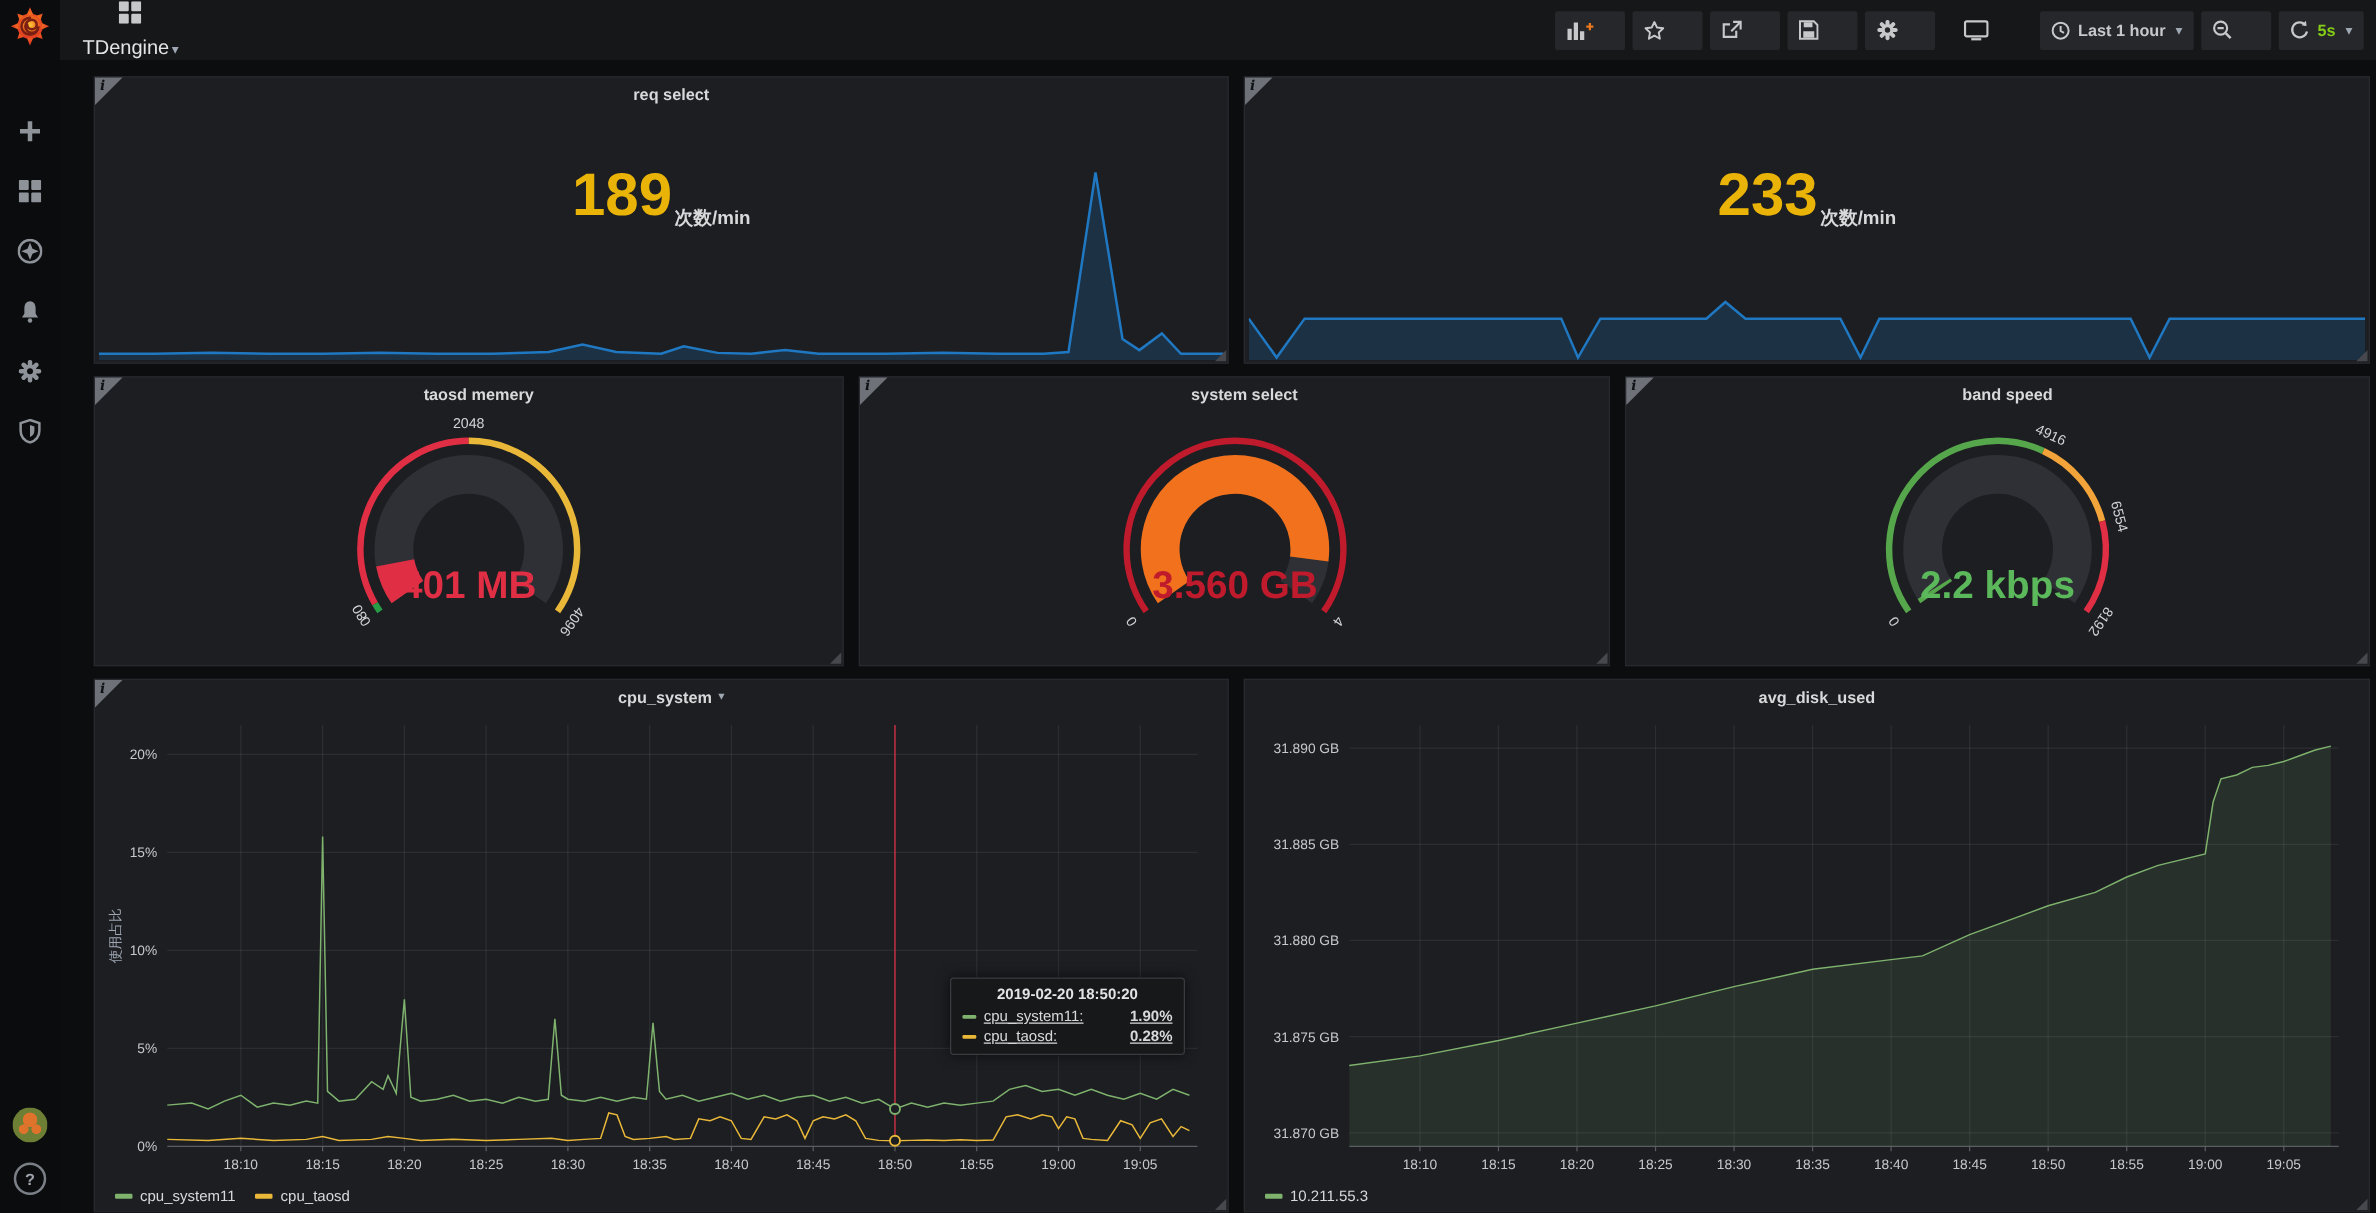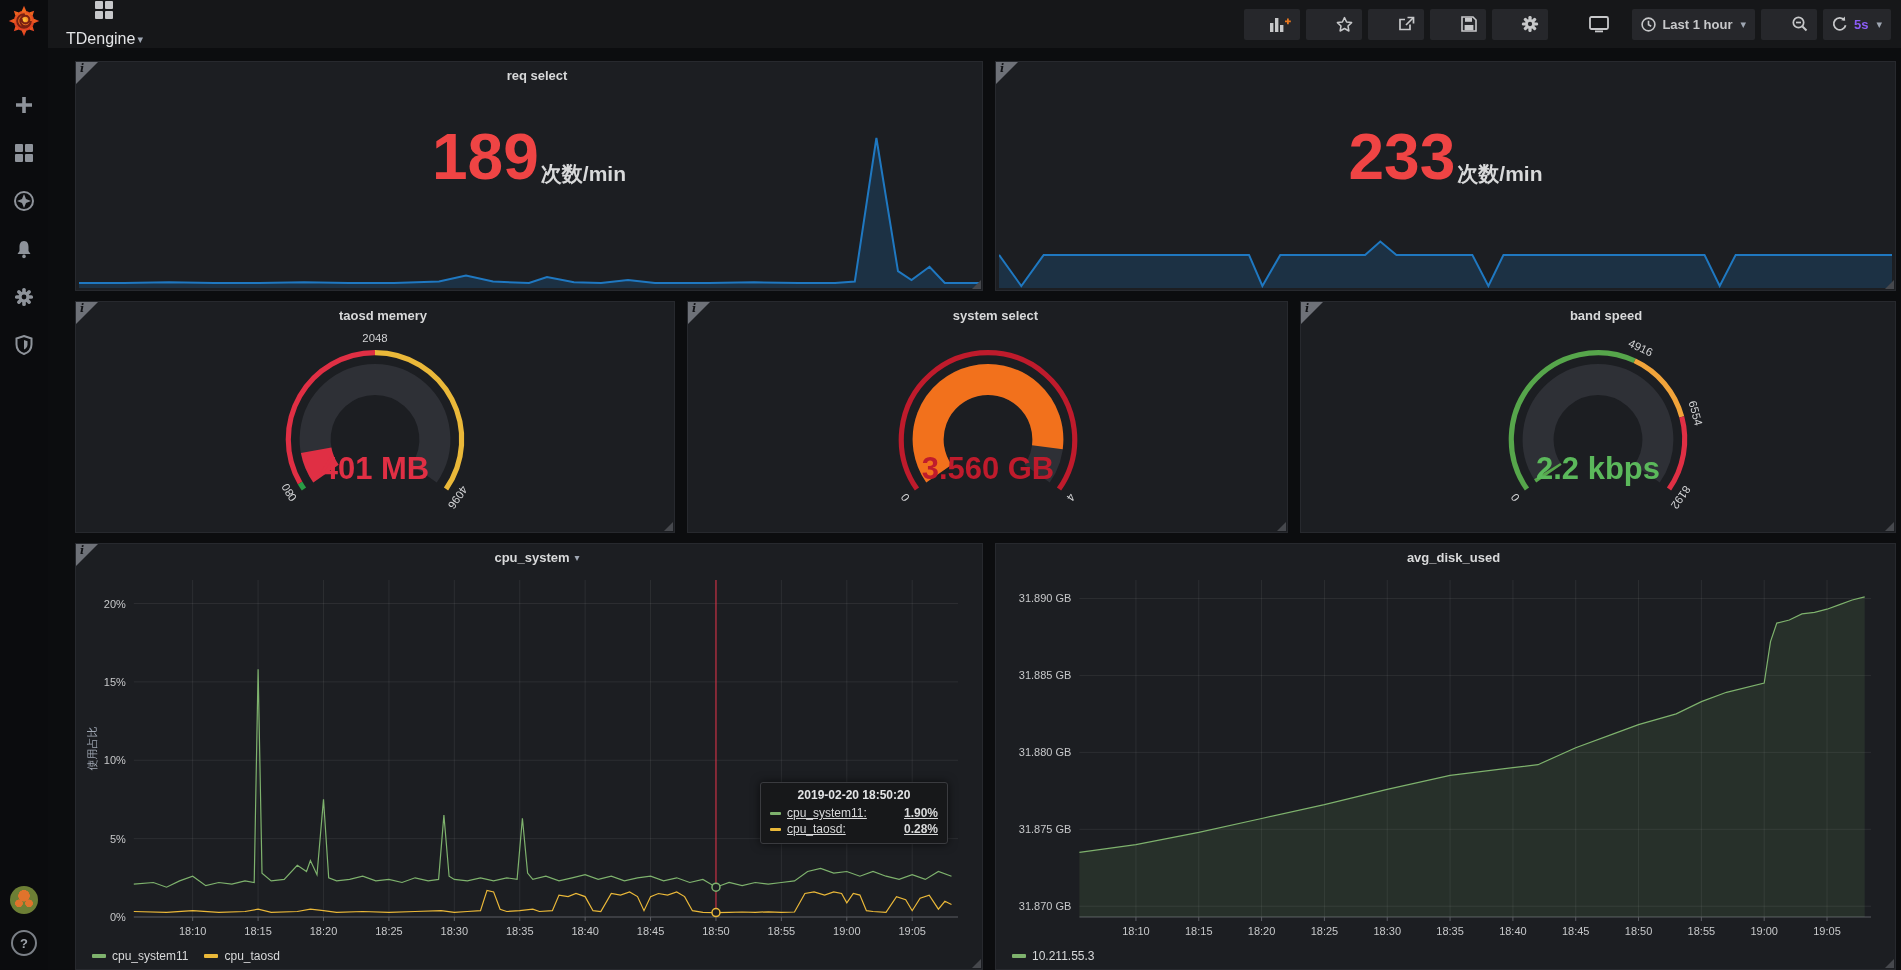--- a/index.html
+++ b/index.html
@@ -21,38 +21,38 @@
   .help-icon{width:22px;height:22px;border:2px solid #7b8087;border-radius:50%;color:#9fa4ab;
              font-size:13px;font-weight:700;display:flex;align-items:center;justify-content:center;}
   
   .navbar{position:absolute;left:48px;top:0;right:0;height:48px;background:#161719;z-index:20;
           display:flex;align-items:center;padding:0 10px;box-sizing:border-box;}
   .nav-left{display:flex;align-items:center;gap:10px;margin-left:8px;flex-direction:column;}
   .nav-title{font-size:16px;color:#e3e4e6;font-weight:400;}
   .caret{color:#9fa7b3;font-size:11px;margin-left:2px;}
   .nav-right{margin-left:auto;display:flex;align-items:center;gap:6px;}
   .nav-btn{background:#26272b;border-radius:2px;height:31px;min-width:38px;display:flex;align-items:center;
-           justify-content:flex-end;gap:6px;padding:0 9px;color:#c7c8ca;font-size:13px;font-weight:700;cursor:pointer;}
+           justify-content:space-between;gap:6px;padding:0 9px;color:#c7c8ca;font-size:13px;font-weight:700;cursor:pointer;}
   .nav-btn.flat{background:transparent;}
-  .nav-btn .orange{color:#8b5cf6;}
+  .nav-btn .orange{color:#84cc16;}
   .icon-svg{display:block;}
   
   .panel{position:absolute;background:#1c1e22;border:1px solid #27292e;box-sizing:border-box;}
   .panel-title{position:absolute;top:0;left:0;right:0;height:26px;display:flex;align-items:center;justify-content:center;
                font-size:13px;font-weight:700;color:#d8d9da;cursor:pointer;z-index:5;padding-left:16px;}
   .title-caret{font-size:10px;color:#9fa7b3;margin-left:5px;}
   .info-corner{position:absolute;top:0;left:0;width:0;height:0;border-top:22px solid #6e7178;border-right:22px solid transparent;z-index:6;cursor:pointer;}
   .info-corner span{position:absolute;top:-22px;left:4px;font-family:"DejaVu Serif",serif;font-style:italic;
                     font-weight:700;font-size:11px;color:#101114;}
   .resize-handle{position:absolute;right:1px;bottom:1px;width:0;height:0;
                  border-bottom:9px solid #46484d;border-left:9px solid transparent;cursor:nwse-resize;z-index:6;}
   
   .stat-wrap{position:absolute;left:0;right:0;top:26px;bottom:64px;display:flex;align-items:center;justify-content:center;z-index:3;}
-  .stat-value{font-size:64px;font-weight:700;color:#ef4444;line-height:1;}
-  .stat-unit{font-size:21px;font-weight:700;color:#d8d9da;margin-top:34px;margin-left:2px;}
+  .stat-value{font-size:48px;font-weight:700;color:#eab308;line-height:1;}
+  .stat-unit{font-size:15px;font-weight:700;color:#d8d9da;margin-top:34px;margin-left:2px;}
   .sparkline{position:absolute;left:3px;right:3px;bottom:2px;height:152px;z-index:2;}
   
   .gauge-wrap{position:absolute;left:0;right:0;top:24px;bottom:2px;display:flex;align-items:center;justify-content:center;}
   
   .panel-body{position:absolute;left:8px;right:8px;top:26px;bottom:4px;display:flex;flex-direction:column;}
   .chart-area{flex:1;position:relative;}
   .legend{height:22px;display:flex;align-items:center;gap:16px;padding-left:8px;font-size:12px;color:#d8d9da;}
   .legend-item{display:flex;align-items:center;gap:6px;cursor:pointer;}
   .legend-dash{width:14px;height:4px;border-radius:1px;background:#7eb26d;}
   

